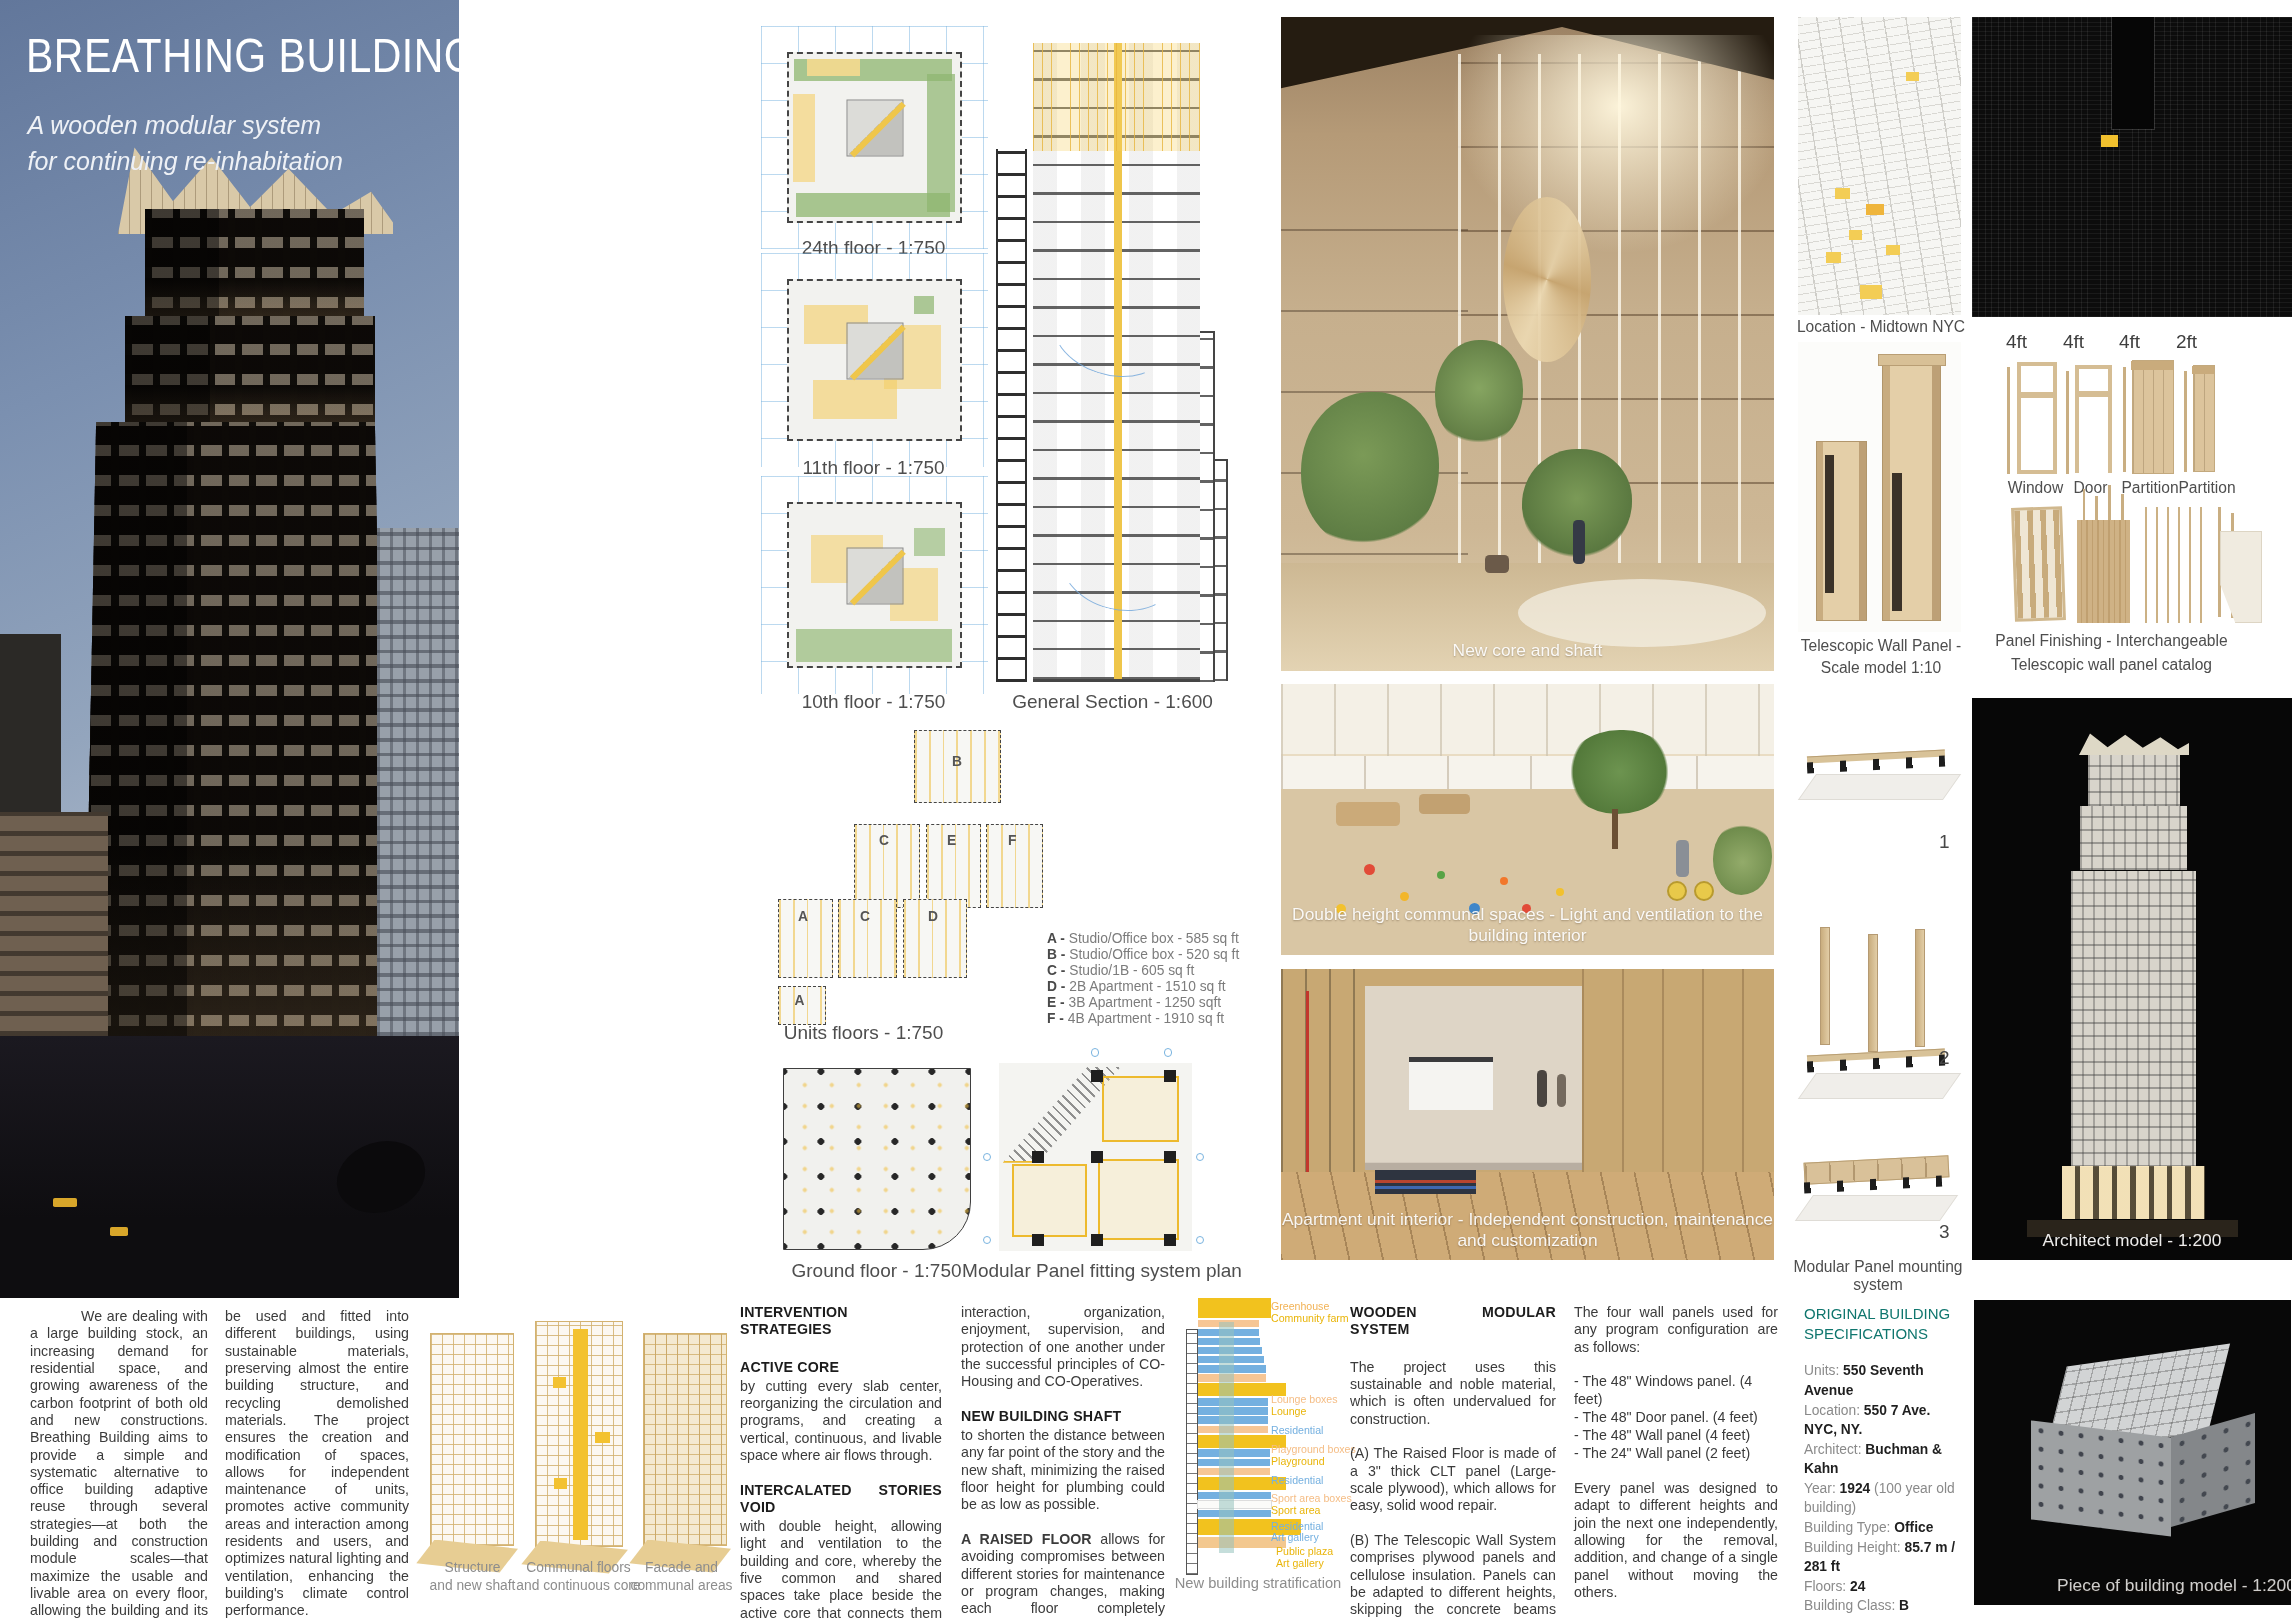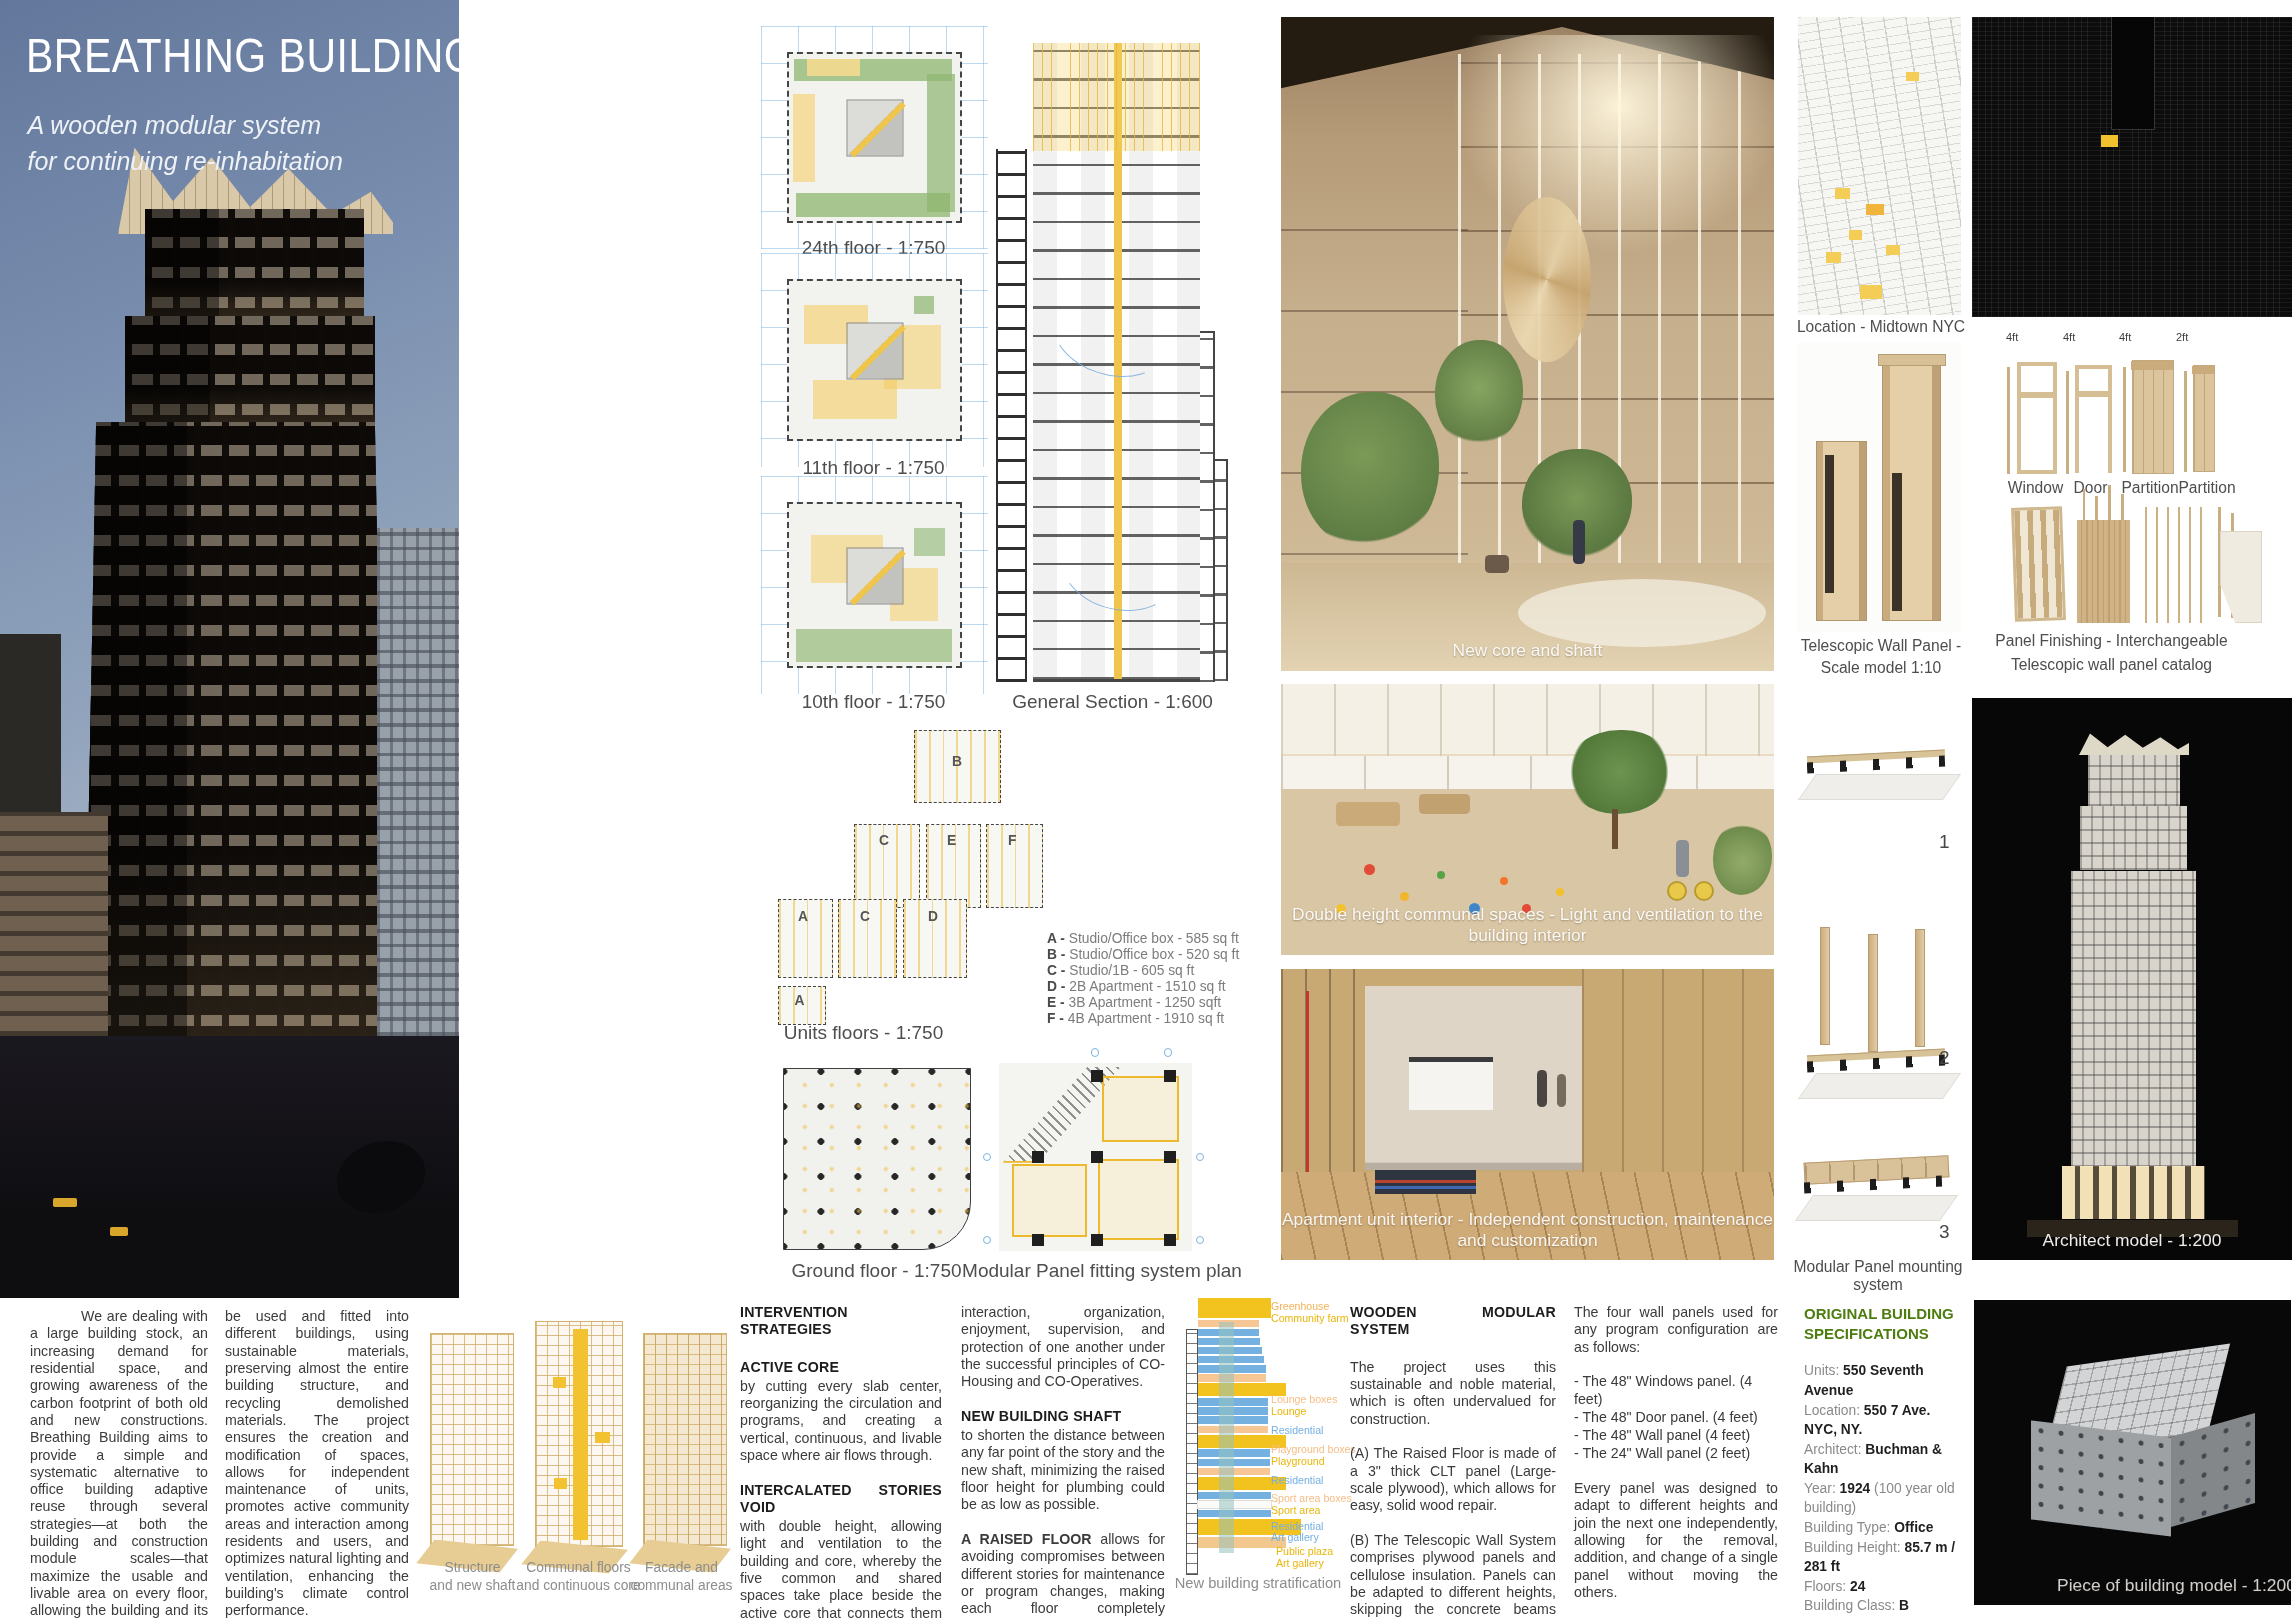--- a/index.html
+++ b/index.html
@@ -138,21 +138,21 @@
       background-image:repeating-linear-gradient(0deg,#d9d8d3 0 0.9px, transparent 0.9px 8.3px),
                        repeating-linear-gradient(90deg,#cfcec9 0 1.4px, transparent 1.4px 22px); }
   .yb { position:absolute; background:#f3cd55; }
   .blackmap { position:absolute; left:1972px; top:16.5px; width:320px; height:300px; background:#0c0c0c; overflow:hidden; }
   .bm-tex { position:absolute; inset:0;
       background-image:repeating-linear-gradient(90deg, rgba(255,255,255,.07) 0 0.9px, transparent 0.9px 6.4px),
                        repeating-linear-gradient(0deg, rgba(255,255,255,.06) 0 0.9px, transparent 0.9px 4.6px); }
   .bm-park { position:absolute; left:140px; top:0; width:42px; height:112px; background:#060606; outline:0.9px solid rgba(255,255,255,.16); }
   .bm-mark { position:absolute; left:129px; top:118px; width:16.5px; height:12px; background:#f2c12e; }
 
-  .wlabel { position:absolute; font-size:11px; color:#3f3f3f; }
+  .wlabel { position:absolute; font-size:19px; color:#3f3f3f; }
   .stick { position:absolute; width:2.8px; background:#c9ae82; }
   .wframe { position:absolute; border:4.6px solid #d5bd94; background:#fff; }
   .wpanel { position:absolute; background:#dcc49c; border:0.9px solid #c3a97e;
       background-image:repeating-linear-gradient(90deg, rgba(120,95,60,.3) 0 1.4px, transparent 1.4px 10px); }
   .fin { position:absolute; }
   .telph { position:absolute; left:1798px; top:342px; width:163px; height:290px; background:#fcfcfa; }
   .post { position:absolute; background:linear-gradient(90deg,#c8ac80 0 12%,#e4cfa8 12% 86%,#bda076 86%); border:0.9px solid #b1966c; }
   .slot { position:absolute; background:#3b3228; }
 
   
@@ -194,21 +194,21 @@
   .srow { margin-bottom:1.8px; }
   .c-y { background:#f2c21e; } .c-p { background:#f6c695; } .c-b { background:#74b0e0; }
   .c-w { background:#fbfbf9; outline:0.9px solid #ddd; } .c-base { background:#f3c88f; }
   .ladder { position:absolute; left:0; top:31px; width:12px; height:246px; background:#fff; border:1.8px solid #555;
       background-image:repeating-linear-gradient(0deg,#777 0 1.4px, transparent 1.4px 10px); }
   .svoid { position:absolute; left:33px; top:24px; width:14.7px; height:231px; background:rgba(150,195,190,.55); }
   .slab { position:absolute; font-size:10.6px; line-height:1.1; white-space:nowrap; }
   .lgold { color:#e9b50a; } .lpeach { color:#f5bd85; } .lblue { color:#74b0e0; } .lorange { color:#f2b255; }
   .speclist { font-size:13.8px; line-height:1.42; color:#8a8a8a; }
   .speclist b { color:#1f1f1f; }
-  .spec-h { font-weight:bold; font-size:15px; color:#4d7c0f; line-height:1.3; }
+  .spec-h { font-weight:normal; font-size:15px; color:#0f766e; line-height:1.3; }
 </style>
 </head>
 <body>
 
 <div class="board">
 
   <div class="hero">
     <div class="crown"></div>
     <div class="twr twr-top"></div>
     <div class="twr twr-mid"></div>

